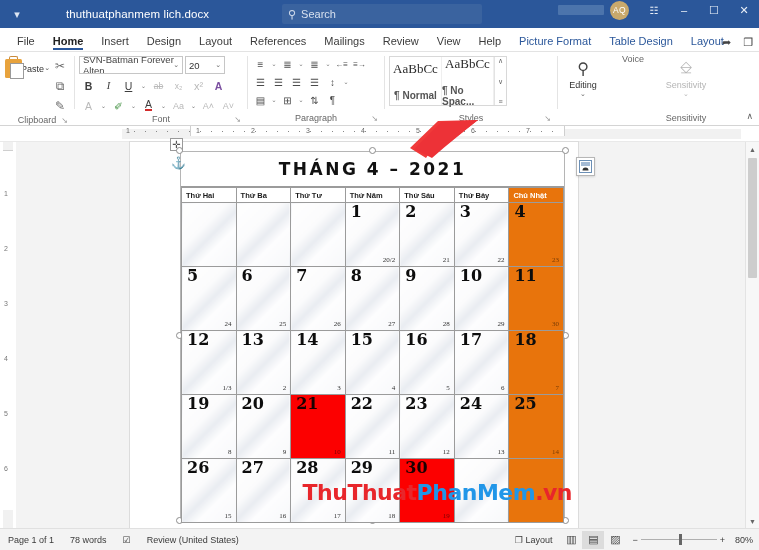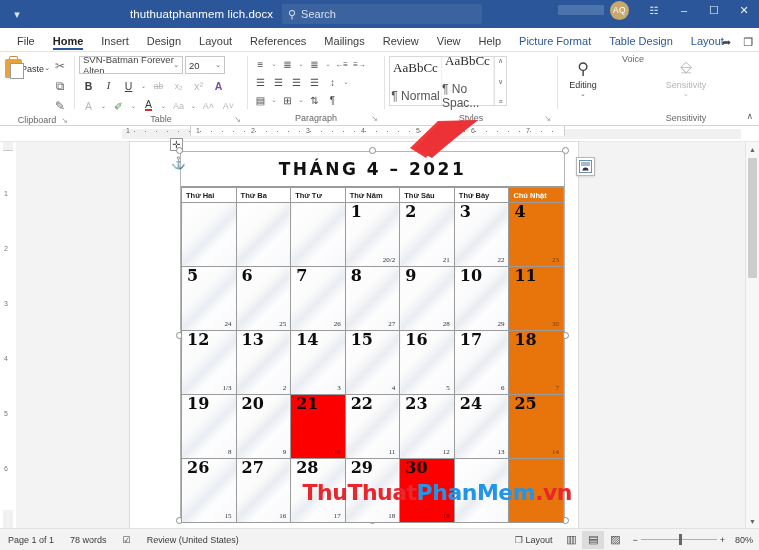--- a/index.html
+++ b/index.html
@@ -9,21 +9,21 @@
     background: #fff;
   }
   #app { position: relative; width: 759px; height: 550px; }
 
   
   .titlebar {
     height: 28px; background: #2B579A; display: flex; align-items: center;
     color: #fff; font-size: 11px; position: relative;
   }
   .qat-save { width: 34px; text-align: center; font-size: 11px; color: #dde6f3; }
-  .doc-title { flex: 0 0 auto; margin-left: 96px; font-size: 11.5px; color: #fff; letter-spacing: .1px; }
+  .doc-title { flex: 0 0 auto; margin-left: 32px; font-size: 11.5px; color: #fff; letter-spacing: .1px; }
   .search-box {
     position: absolute; left: 282px; top: 4px; width: 200px; height: 20px;
     background: #3A639F; border-radius: 2px; display: flex; align-items: center;
     padding: 0 6px; color: #d6e0ef; font-size: 11px;
   }
   .search-box .mag { margin-right: 5px; font-size: 11px; opacity: .95; }
   .tb-right { position: absolute; right: 0; top: 0; height: 20px; display: flex; align-items: center; }
   .tb-ghost { width: 46px; height: 10px; background: #4C74AC; margin-right: 6px; border-radius: 1px; }
   .avatar {
     width: 19px; height: 19px; border-radius: 50%; background: #C8A96C;
@@ -97,21 +97,21 @@
   .pbtn { width: 17px; height: 16px; display: flex; align-items: center; justify-content: center;
           font-size: 10px; color: #4a4a4a; }
   .pbtn.cv { font-size: 6.5px; color: #777; width: 8px; }
 
   
   .styles-grp { width: 172px; }
   .style-gal { display: flex; border: 1px solid #d8d8d8; height: 50px; margin-top: 2px; background: #fff; }
   .style-item { width: 52px; display: flex; flex-direction: column; align-items: center; justify-content: center; border-right: 1px solid #efefef; }
   .style-prev { font-family: "Liberation Serif", serif; font-size: 13px; color: #2b2b2b; }
   .style-prev.h1 { font-size: 15px; color: #2E5F8A; }
-  .style-nm { font-size: 12px; color: #555; margin-top: 13px; }
+  .style-nm { font-size: 10px; color: #555; margin-top: 13px; font-weight: bold; }
   .gal-scroll { width: 12px; display: flex; flex-direction: column; justify-content: space-between; border-left: 1px solid #e3e3e3; }
   .gal-scroll span { font-size: 7px; color: #666; text-align: center; }
 
   
   .sm-grp { width: 50px; }
   .sm-col { display: flex; flex-direction: column; align-items: center; padding-top: 4px; width: 100%; }
   .sm-ico { font-size: 16px; color: #444; height: 20px; display: flex; align-items: center; }
   .sm-lbl { font-size: 9px; color: #333; margin-top: 2px; }
   .sm-chev { font-size: 7px; color: #666; }
   .dim-txt { color: #b5b5b5 !important; }
@@ -318,21 +318,21 @@
               <span class="ul-red">A</span>
             </div>
           <div class="fbtn cv" style="width:9px;font-size:6.5px;color:#777">⌄</div>
           <div class="fbtn dim" style="font-size:9px">Aa</div>
           <div class="fbtn cv" style="width:9px;font-size:6.5px;color:#777">⌄</div>
           <div class="fbtn dim" style="font-size:9px">A˄</div>
           <div class="fbtn dim" style="font-size:9px">A˅</div>
         </div>
       </div>
       <div class="grp-label">
-        <span>Table</span>
+        <span>Font</span>
         <span class="launcher">↘</span>
       </div>
     </div>
     <div class="sep"></div>
 
     <div class="grp para-grp">
       <div class="grp-body" style="flex-direction:column">
         <div class="prow">
           <div class="pbtn">≡</div>
           <div class="pbtn cv">⌄</div>

